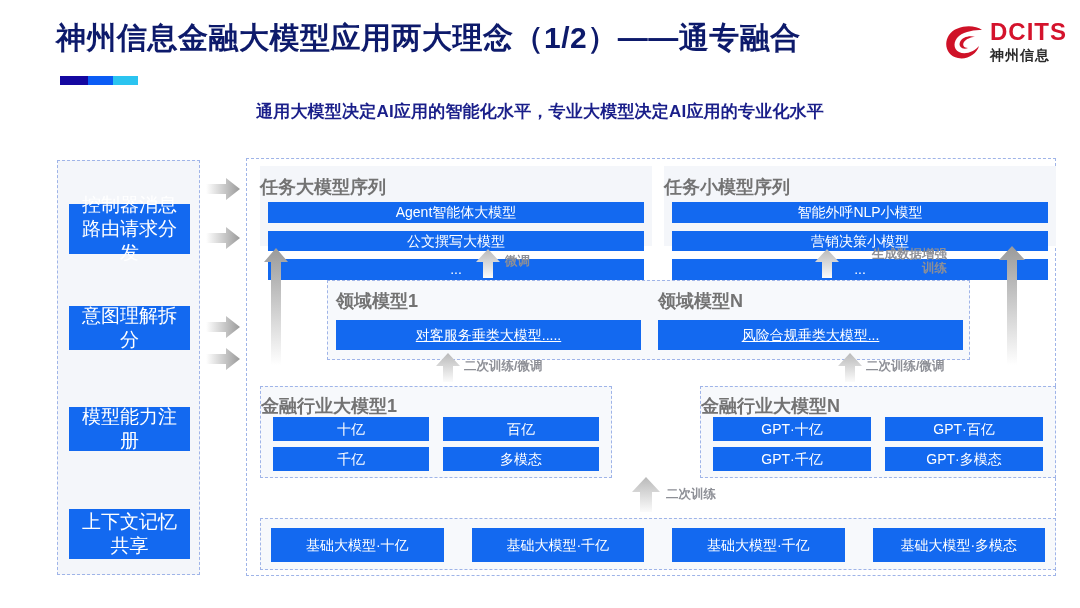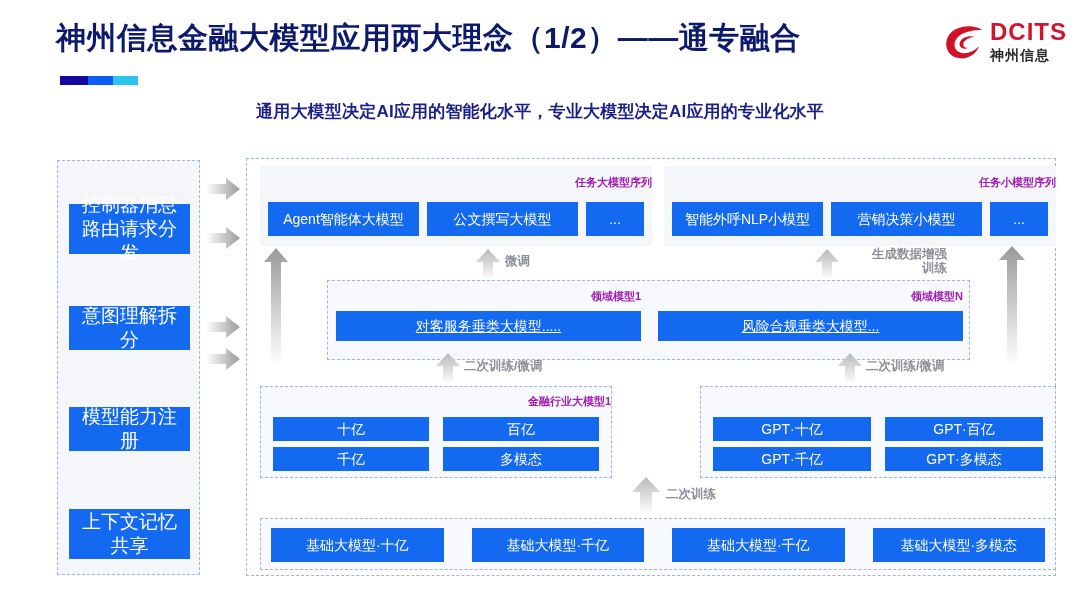--- a/index.html
+++ b/index.html
@@ -44,22 +44,22 @@
     font-size: 17px; font-weight: 700; color: #1a1f8a;
     letter-spacing: .2px;
   }
   .bluebox {
     background: #1369f0; color: #fff; display: flex;
     align-items: center; justify-content: center;
     font-size: 14px; font-weight: 400; text-align: center;
     line-height: 1.18; padding: 2px 4px;
   }
   .grp-title {
-    color: #a21caf; font-weight: 700; font-size: 11px;
-    text-align: right; width: 100%;
+    color: #737373; font-weight: 700; font-size: 18px;
+    text-align: left; width: 100%;
   }
 
   
   #left-panel {
     position: absolute; left: 57px; top: 160px;
     width: 143px; height: 415px;
     background: #f4f6fa; border: 1px dashed #9fb4e8;
   }
   #left-title {
     position:absolute; left:0; right:0; top:12px;
@@ -84,21 +84,21 @@
   #ar3 { left: 206px; top: 347px; }
 
   
   #stack { position: absolute; left: 246px; top: 158px; width: 810px; height: 418px; border: 1px dashed #9fb4e8; }
 
   
   .seq { position: absolute; background: #f4f6fa; }
   #seq-left  { left: 260px; top: 166px; width: 392px; height: 80px; }
   #seq-right { left: 664px; top: 166px; width: 392px; height: 80px; }
   .seq .grp-title { position:absolute; left:0; right:0; top:9px; }
-  .seq-items { position: absolute; left: 8px; right: 8px; top: 36px; height: 34px; display: flex; gap: 8px; }
+  .seq-items { position: absolute; left: 8px; right: 8px; top: 36px; height: 34px; display: flex; gap: 8px; flex-direction: column; }
   .seq-items .bluebox { height: 34px; }
   .flex3 { flex: 3; }
   .flex1 { flex: 1.05; }
 
   
   #domain-box { position: absolute; left: 327px; top: 280px; width: 643px; height: 80px; border: 1px dashed #9fb4e8; background: #f7f9fc; }
   .dom-col { position: absolute; top: 8px; width: 305px; }
   #dom-col-1 { left: 8px; }
   #dom-col-2 { left: 330px; }
   .dom-col .bluebox { height: 30px; margin-top: 7px; font-size: 14px; text-decoration: underline; }
@@ -206,20 +206,21 @@
     <div class="grp-title ind-title">金融行业大模型1</div>
     <div class="ind-grid">
       <div class="bluebox">十亿</div>
       <div class="bluebox">百亿</div>
       <div class="bluebox">千亿</div>
       <div class="bluebox">多模态</div>
     </div>
   </div>
 
   <div id="ind-right">
+    <div class="grp-title ind-title">金融行业大模型N</div>
     <div class="ind-grid">
       <div class="bluebox">GPT·十亿</div>
       <div class="bluebox">GPT·百亿</div>
       <div class="bluebox">GPT·千亿</div>
       <div class="bluebox">GPT·多模态</div>
     </div>
   </div>
 
   <div id="base-box">
     <div id="base-row">

